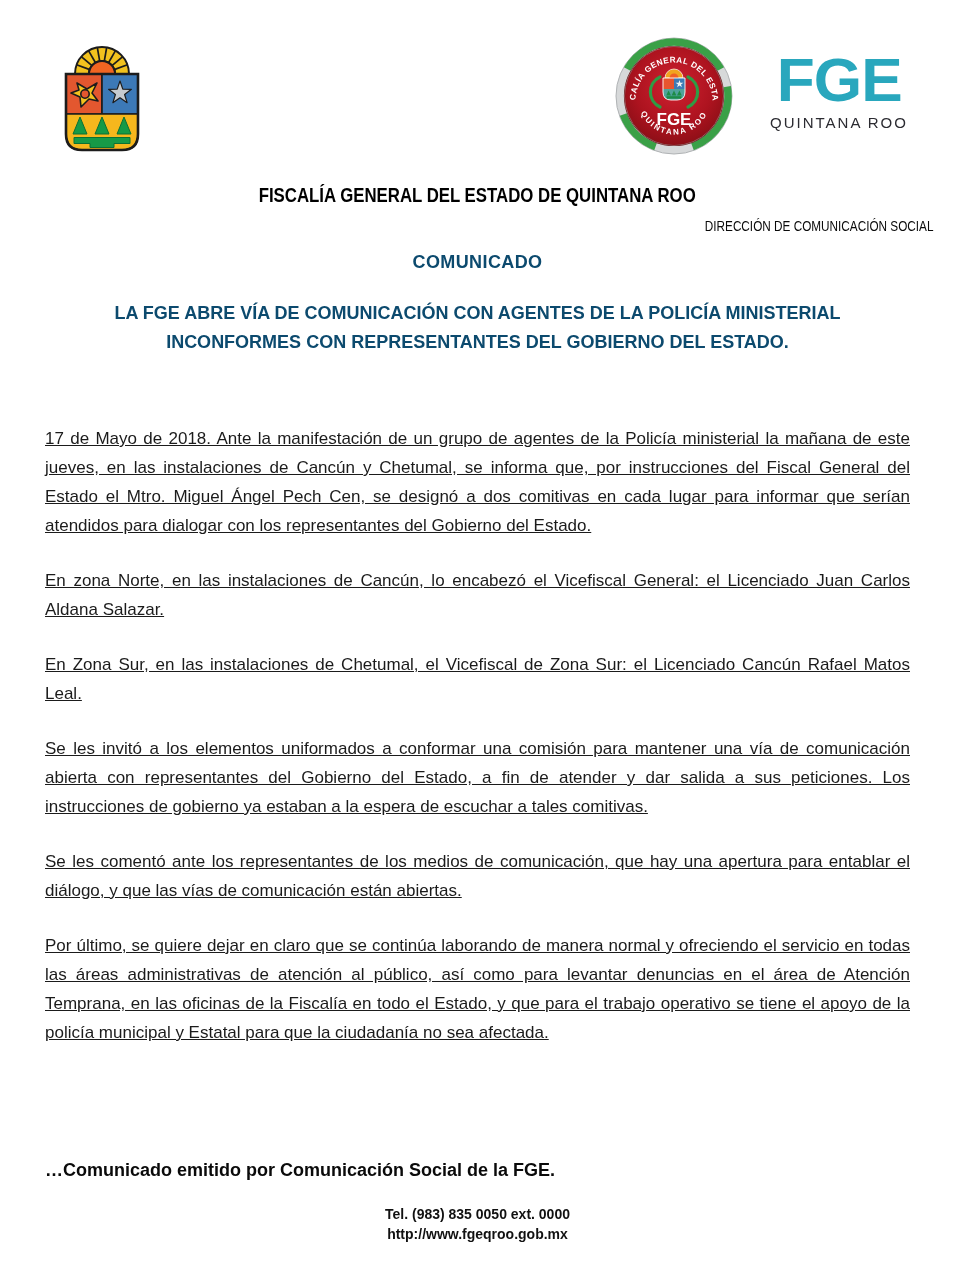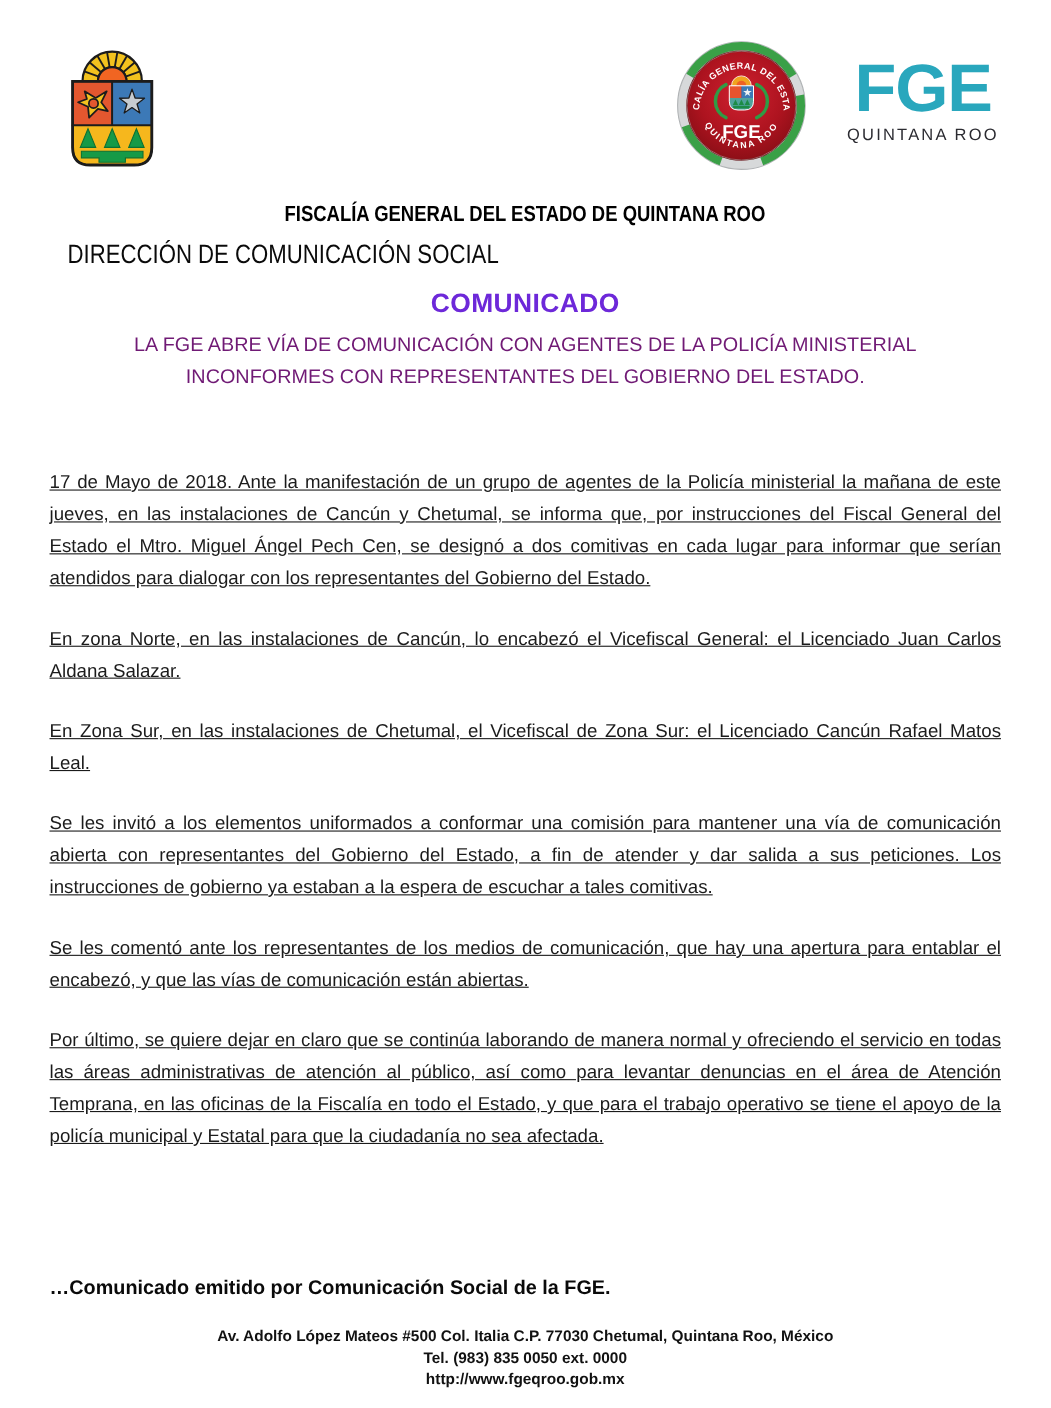--- a/index.html
+++ b/index.html
@@ -21,27 +21,27 @@
     letter-spacing:-1px;
     display:inline-block;transform:scaleX(1.02);transform-origin:center;
   }
   .wordmark-sub{
     font-size:15px;color:#2b2b31;margin-top:4px;
     letter-spacing:2px;white-space:nowrap;
   }
   
   .org-title{position:absolute;top:184px;left:0;right:0;text-align:center;
     font-size:20px;font-weight:bold;color:#000;white-space:nowrap;}
-  .org-sub{position:absolute;top:218px;left:0;right:0;text-align:left;
-    font-size:24px;color:#0a0a0a;white-space:nowrap;padding-left:24px;}
+  .org-sub{position:absolute;top:218px;left:0;right:0;text-align:right;
+    font-size:14px;color:#0a0a0a;white-space:nowrap;}
   .condensed{display:inline-block;transform:scaleX(0.84);transform-origin:center;}
   .doc-type{position:absolute;top:252px;left:0;right:0;text-align:center;
-    font-size:24px;font-weight:bold;color:#6d28d9;letter-spacing:0.4px;margin-top:11px;}
+    font-size:18px;font-weight:bold;color:#0c4a6e;letter-spacing:0.4px;}
   .doc-title{position:absolute;top:299px;left:55px;right:55px;text-align:center;
-    font-size:18px;font-weight:normal;color:#701a75;line-height:29px;}
+    font-size:18px;font-weight:bold;color:#0c4a6e;line-height:29px;}
   
   .body-text{position:absolute;top:424px;left:45px;right:45px;
     font-size:17px;line-height:29px;text-align:justify;color:#1b1b1b;text-decoration:underline;}
   .body-text p{margin:0 0 26px 0;}
   
   .closing{position:absolute;top:1160px;left:45px;right:40px;text-align:left;
     font-size:18px;font-weight:bold;color:#0a0a0a;}
   .page-footer{position:absolute;top:1205px;left:0;right:0;text-align:center;
     font-size:14px;font-weight:bold;line-height:19.5px;color:#111;}
 </style>
@@ -142,25 +142,24 @@
   </div>
   <div class="doc-type">COMUNICADO</div>
 
   <div class="doc-title">LA FGE ABRE VÍA DE COMUNICACIÓN CON AGENTES DE LA POLICÍA MINISTERIAL INCONFORMES CON REPRESENTANTES DEL GOBIERNO DEL ESTADO.</div>
 
   <div class="body-text">
     <p>17 de Mayo de 2018. Ante la manifestación de un grupo de agentes de la Policía ministerial la mañana de este jueves, en las instalaciones de Cancún y Chetumal, se informa que, por instrucciones del Fiscal General del Estado el Mtro. Miguel Ángel Pech Cen, se designó a dos comitivas en cada lugar para informar que serían atendidos para dialogar con los representantes del Gobierno del Estado.</p>
     <p>En zona Norte, en las instalaciones de Cancún, lo encabezó el Vicefiscal General: el Licenciado Juan Carlos Aldana Salazar.</p>
     <p>En Zona Sur, en las instalaciones de Chetumal, el Vicefiscal de Zona Sur: el Licenciado Cancún Rafael Matos Leal.</p>
     <p>Se les invitó a los elementos uniformados a conformar una comisión para mantener una vía de comunicación abierta con representantes del Gobierno del Estado, a fin de atender y dar salida a sus peticiones. Los instrucciones de gobierno ya estaban a la espera de escuchar a tales comitivas.</p>
-    <p>Se les comentó ante los representantes de los medios de comunicación, que hay una apertura para entablar el encabezó, y que las vías de comunicación están abiertas.</p>
+    <p>Se les comentó ante los representantes de los medios de comunicación, que hay una apertura para entablar el diálogo, y que las vías de comunicación están abiertas.</p>
     <p>Por último, se quiere dejar en claro que se continúa laborando de manera normal y ofreciendo el servicio en todas las áreas administrativas de atención al público, así como para levantar denuncias en el área de Atención Temprana, en las oficinas de la Fiscalía en todo el Estado, y que para el trabajo operativo se tiene el apoyo de la policía municipal y Estatal para que la ciudadanía no sea afectada.</p>
   </div>
 
   <div class="closing">…Comunicado emitido por Comunicación Social de la FGE.</div>
 
   <div class="page-footer">
-    <div>Av. Adolfo López Mateos #500 Col. Italia C.P. 77030 Chetumal, Quintana Roo, México</div>
     <div>Tel. (983) 835 0050 ext. 0000</div>
     <div>http://www.fgeqroo.gob.mx</div>
   </div>
 
 </div>
 
 </body></html>

